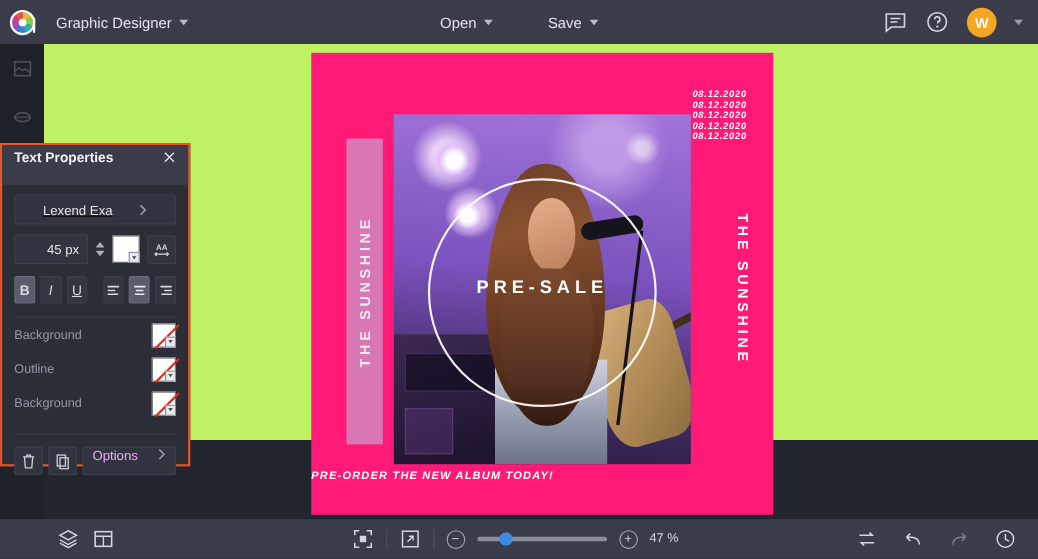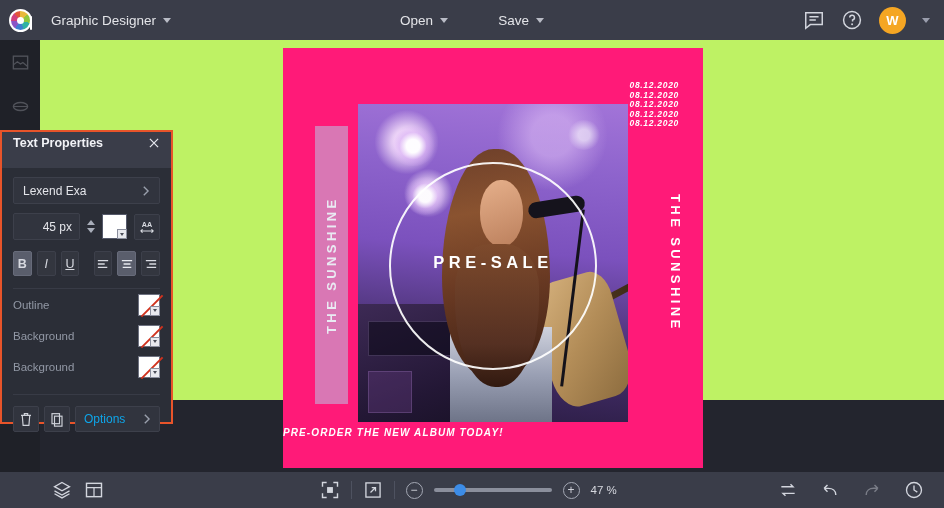--- a/index.html
+++ b/index.html
@@ -161,21 +161,21 @@
   .panel-head {
     height:36px; background:#3a3d49; display:flex; align-items:center;
     justify-content:space-between; padding:0 10px 14px 11px;
   }
   .panel-title { color:#f1f2f6; font-size:12.5px; font-weight:bold; }
   .close-x { cursor:pointer; width:14px; height:14px; }
   .panel-body { padding:9px 11px 0 11px; }
   .row-sel {
     height:27px; background:#31343e; border:1px solid #3d404b; border-radius:2px;
     display:flex; align-items:center; justify-content:space-between;
-    padding:0 9px; cursor:pointer;
+    padding:0 25px; cursor:pointer;text-decoration:underline;
   }
   .row-sel-label { color:#e4e5ea; font-size:12px; }
   .size-row { display:flex; align-items:center; gap:7px; margin-top:9px; }
   .size-box {
     flex:1; height:27px; background:#31343e; border:1px solid #3d404b; border-radius:2px;
     display:flex; align-items:center; justify-content:flex-end; padding-right:7px;
     color:#e4e5ea; font-size:12px; cursor:text;
   }
   .spin { display:flex; flex-direction:column; gap:3px; cursor:pointer; }
   .spin-up { width:0;height:0;border-left:4px solid transparent;border-right:4px solid transparent;
@@ -219,22 +219,22 @@
     content:""; position:absolute; left:-2px; top:50%; width:30px; height:2px;
     background:#d0321e; transform:rotate(-45deg); transform-origin:center;
   }
   .bottom-row { display:flex; align-items:center; gap:5px; margin-top:11px; }
   .ico-btn {
     width:26px; height:26px; background:#31343e; border:1px solid #3d404b; border-radius:2px;
     display:flex; align-items:center; justify-content:center; cursor:pointer;
   }
   .opt-btn {
     flex:1; height:26px; background:#31343e; border:1px solid #3d404b; border-radius:2px;
-    display:flex; align-items:center; justify-content:space-between; padding:0 8px;
-    color:#0ea5e9; font-size:12px; cursor:pointer;
+    display:flex; align-items:flex-start; justify-content:space-between; padding:0 8px;
+    color:#f0abfc; font-size:12px; cursor:pointer;
   }
 
   
   .bottombar {
     position:absolute; left:0; bottom:0; width:944px; height:36px;
     background:#3a3d49; display:flex; align-items:center;
   }
   .bb-left { display:flex; align-items:center; gap:12px; padding-left:52px; }
   .bb-center { position:absolute; left:0; right:0; display:flex; align-items:center;
                justify-content:center; gap:11px; }
@@ -410,37 +410,37 @@
         <div class="fmt-btn">
           <svg width="14" height="12" viewBox="0 0 16 14">
             <path d="M2 3h12M6 7h8M3 11h11" stroke="#d8dae1" stroke-width="1.6"></path>
           </svg>
         </div>
       </div>
 
       <div class="divider"></div>
 
       <div class="opt-row">
+        <span class="opt-label">Background</span>
+        <div class="none-chip">
+          <div class="chip-drop"></div>
+        </div>
+      </div>
+      <div class="opt-row">
         <span class="opt-label">Outline</span>
         <div class="none-chip">
           <div class="chip-drop"></div>
         </div>
       </div>
       <div class="opt-row">
         <span class="opt-label">Background</span>
         <div class="none-chip">
           <div class="chip-drop"></div>
         </div>
       </div>
-      <div class="opt-row">
-        <span class="opt-label">Background</span>
-        <div class="none-chip">
-          <div class="chip-drop"></div>
-        </div>
-      </div>
 
       <div class="divider"></div>
 
       <div class="bottom-row">
         <div class="ico-btn">
           <svg width="14" height="15" viewBox="0 0 16 18">
             <path d="M2 4h12M6 4V2h4v2M3.5 4l1 12h7l1-12" fill="none" stroke="#cfd2da" stroke-width="1.4"></path>
           </svg>
         </div>
         <div class="ico-btn">

